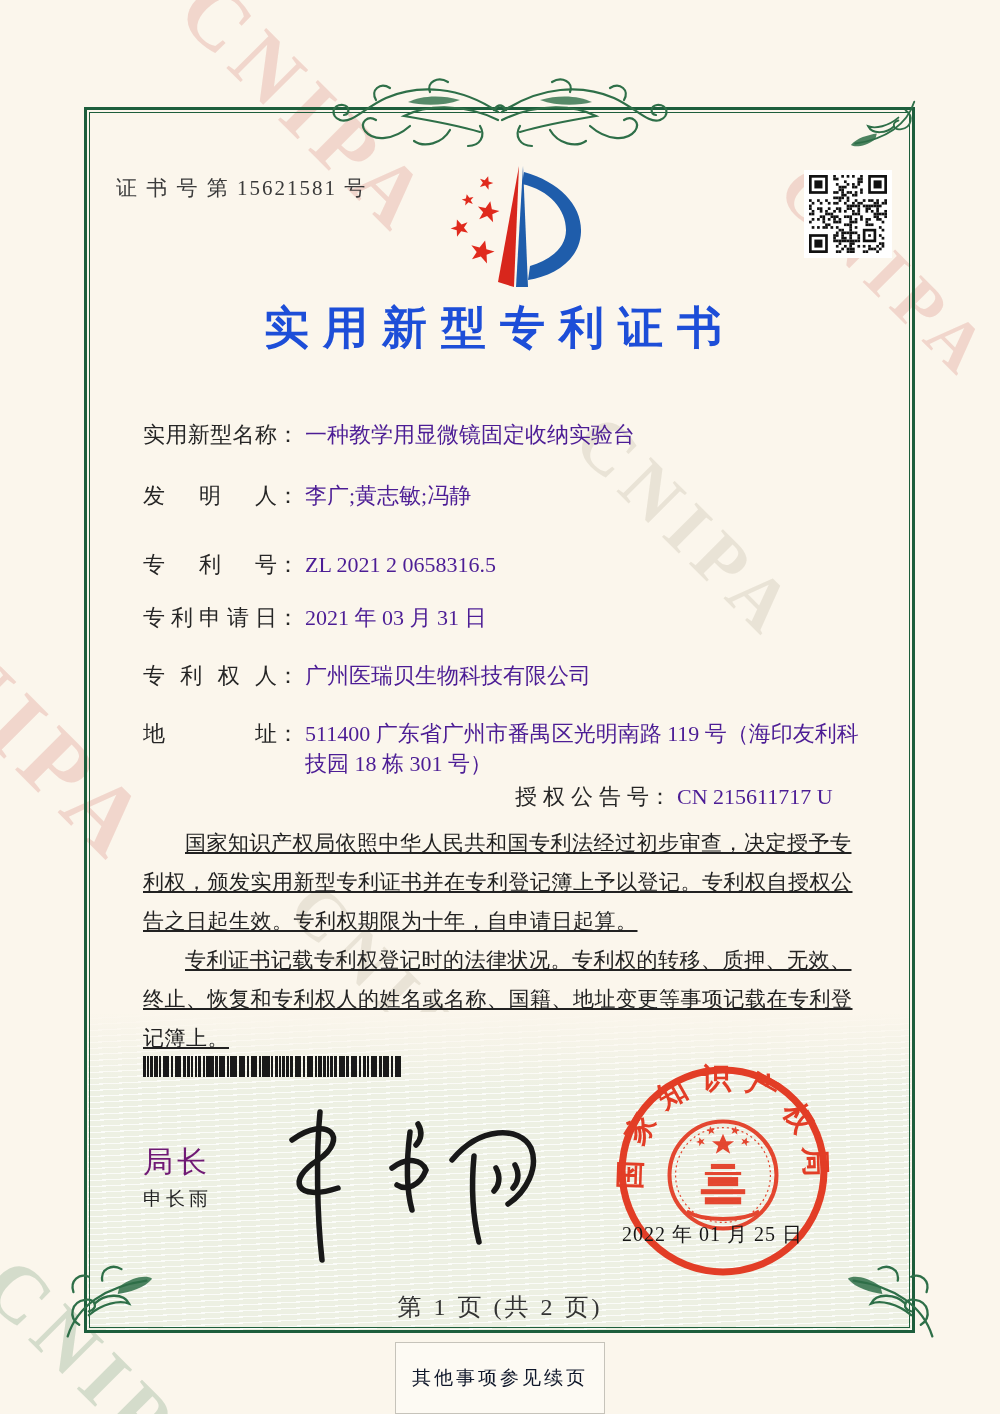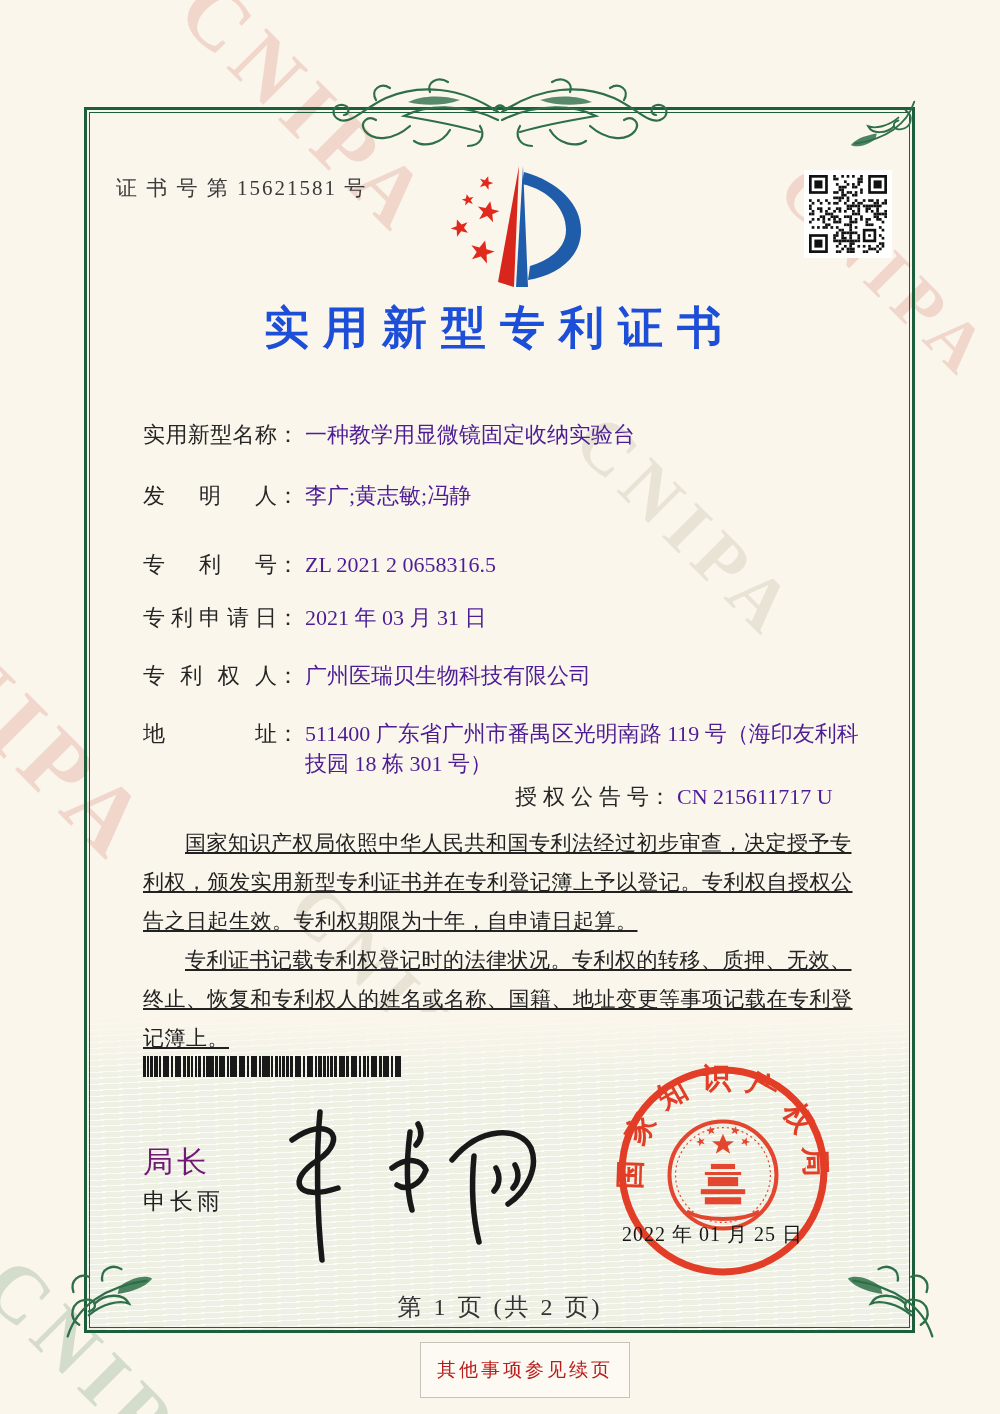--- a/index.html
+++ b/index.html
@@ -60,33 +60,33 @@
   
   .barcode{
     position:absolute;left:143px;top:1056px;width:258px;height:21px;
     background:
       repeating-linear-gradient(90deg,#191919 0 2px,rgba(0,0,0,0) 2px 4px),
       repeating-linear-gradient(90deg,#191919 0 1px,rgba(0,0,0,0) 1px 7px),
       repeating-linear-gradient(90deg,#191919 0 3px,rgba(0,0,0,0) 3px 11px),
       repeating-linear-gradient(90deg,rgba(0,0,0,0) 0 9px,#191919 9px 10px,rgba(0,0,0,0) 10px 13px);
   }
   .signer-title{position:absolute;left:143px;top:1142px;font-size:30px;letter-spacing:4px;color:#701a75;}
-  .signer-name{position:absolute;left:143px;top:1186px;font-size:23px;letter-spacing:4px;color:#222;}
+  .signer-name{position:absolute;left:143px;top:1186px;font-size:19px;letter-spacing:4px;color:#222;}
   .signature{position:absolute;left:258px;top:1098px;width:290px;height:170px;}
   .seal{position:absolute;left:614px;top:1062px;width:218px;height:218px;opacity:.93;}
   .seal-date{
     position:absolute;left:622px;top:1221px;width:220px;
     font-size:20px;letter-spacing:1px;color:#161616;z-index:5;
   }
   .page-num{position:absolute;left:0;right:0;top:1291px;text-align:center;font-size:24px;letter-spacing:3px;color:#333;}
   .cont-note{
     position:absolute;left:50%;top:1342px;transform:translateX(-50%);
-    font-size:19px;letter-spacing:3px;color:#b91c1c;
+    font-size:19px;letter-spacing:3px;color:#0f172a;
     border:1px solid #c6c3ba;background:rgba(253,250,243,.92);
-    padding:14px 16px;white-space:nowrap;margin-left:25px;
+    padding:22px 16px;white-space:nowrap;
   }
 </style>
 </head>
 <body>
 
 <div class="page">
 
   <div class="wm wm-pink" style="left:230px;top:-40px;font-size:86px;">CNIPA</div>
   <div class="wm wm-pink" style="left:820px;top:150px;font-size:70px;">CNIPA</div>
   <div class="wm wm-gray" style="left:618px;top:398px;font-size:74px;">CNIPA</div>

